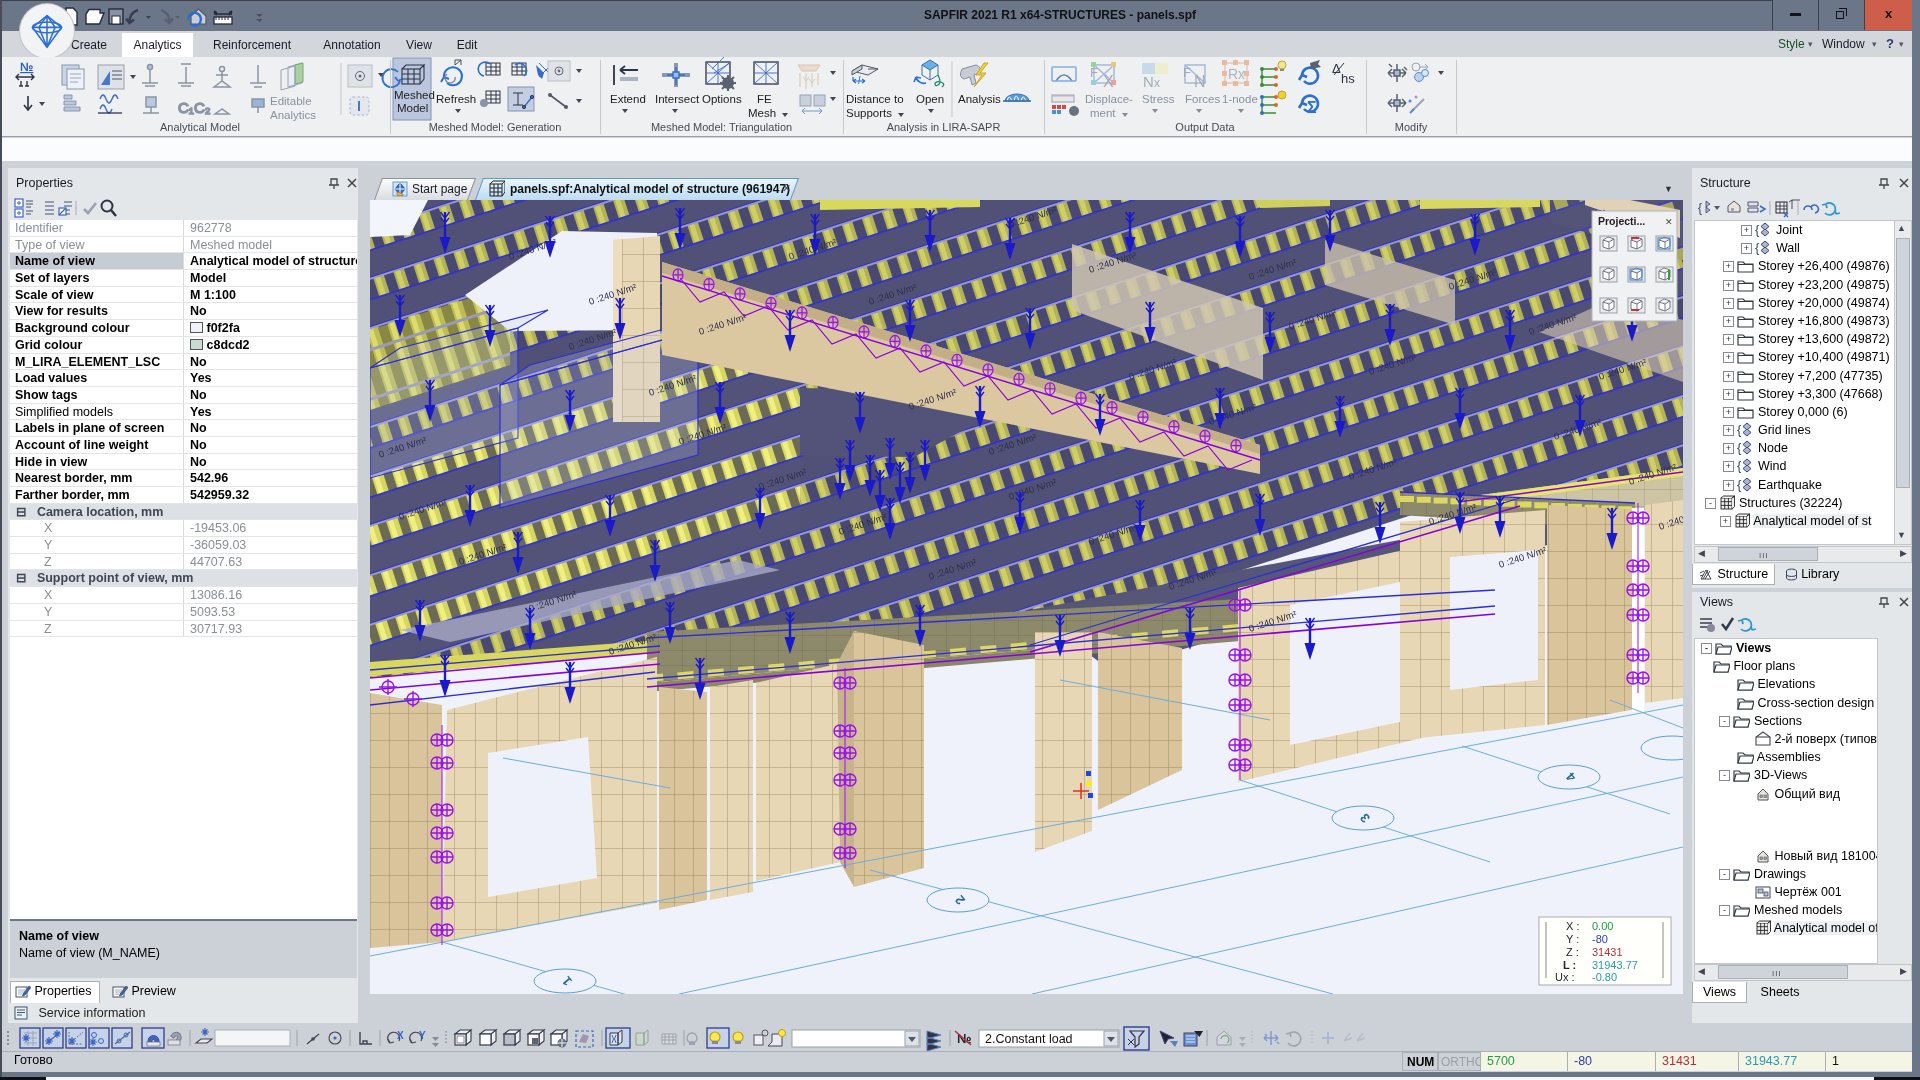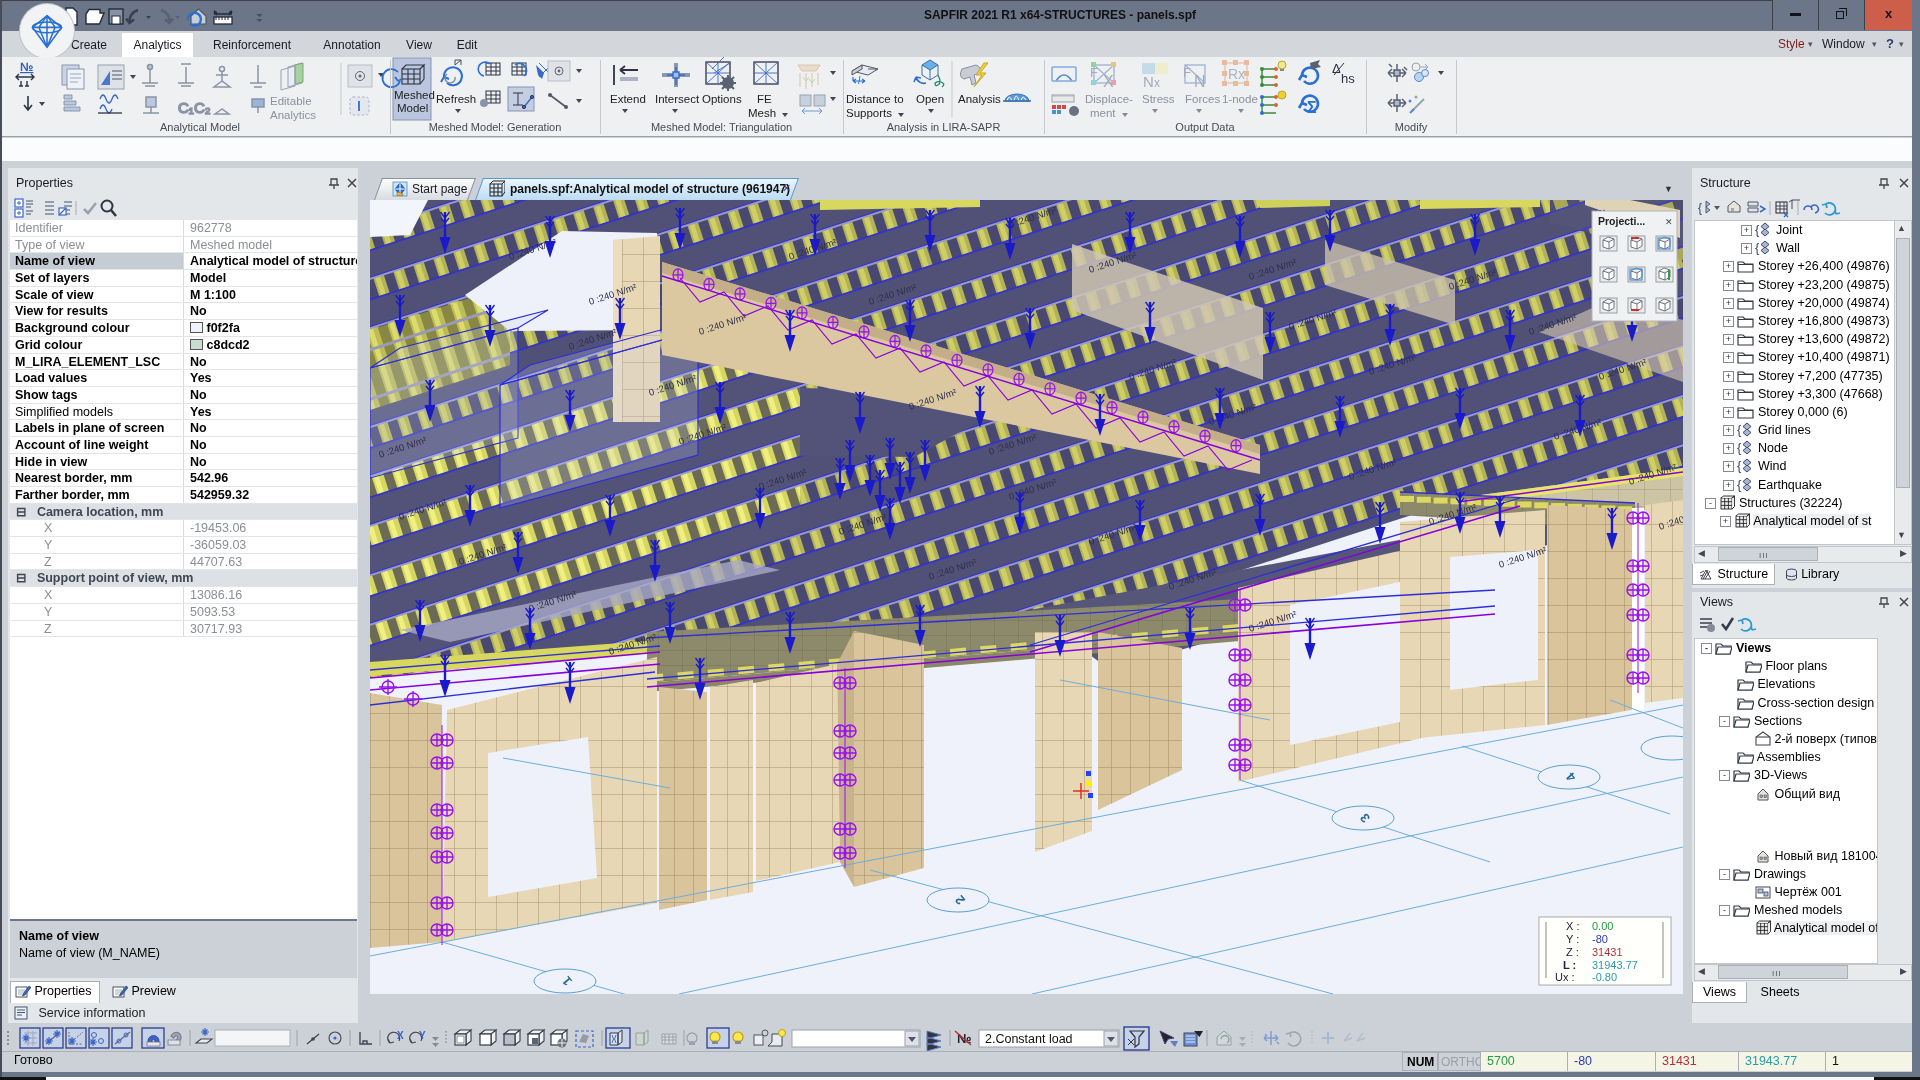--- a/index.html
+++ b/index.html
@@ -54,21 +54,21 @@
   </svg>
 
   <div class="abs" style="left:2px;top:31px;width:1918px;height:26px;background:#d3d7dc;"></div>
   <div class="abs" style="left:122px;top:33px;width:71px;height:24px;background:#fff;"></div>
   <div class="abs rtab" style="left:64px;width:50px;">Create</div>
   <div class="abs rtab" style="left:122px;width:71px;">Analytics</div>
   <div class="abs rtab" style="left:200px;width:104px;">Reinforcement</div>
   <div class="abs rtab" style="left:312px;width:80px;">Annotation</div>
   <div class="abs rtab" style="left:398px;width:42px;">View</div>
   <div class="abs rtab" style="left:448px;width:38px;">Edit</div>
-  <div class="abs" style="left:1778px;top:37px;font-size:12px;color:#7f1d1d;">Style</div>
+  <div class="abs" style="left:1778px;top:37px;font-size:12px;color:#14532d;">Style</div>
   <div class="abs" style="left:1808px;top:39px;font-size:9px;color:#556;">▾</div>
   <div class="abs" style="left:1822px;top:37px;font-size:12px;color:#1a1a24;">Window</div>
   <div class="abs" style="left:1872px;top:39px;font-size:9px;color:#556;">▾</div>
   <div class="abs" style="left:1886px;top:36px;font-size:13px;color:#2a3a6a;font-weight:bold;">?</div>
   <div class="abs" style="left:1899px;top:39px;font-size:9px;color:#556;">▾</div>
 
   <div class="abs" style="left:20px;top:4px;width:54px;height:54px;border-radius:50%;background:#f2f3f4;box-shadow:0 0 0 1px #c0c4c8;"></div>
   <svg class="abs" style="left:28px;top:12px;" width="38" height="38" viewBox="0 0 42 42">
       <g stroke="#2a6fd4" fill="none" stroke-width="1.7">
         <path d="M21 4 L37 17 L21 39 L5 17 Z"></path>
@@ -1209,21 +1209,21 @@
       <path d="M2,5 h12 M2,9 h12 M2,13 h12" stroke="#667" stroke-width="2"></path>
       <circle cx="13" cy="14" r="4" fill="#889"></circle>
       <path d="M24,10 l4,5 7,-11" stroke="#333b48" stroke-width="2.5" fill="none"></path>
       <path d="M44,6 a6,6 0 1 1 -1,9 m1,-9 l-4,1 m4,-1 l1,4 M54,16 l4,-1 m-4,1 l-1,-4" stroke="#2a9ad0" stroke-width="1.8" fill="none"></path>
     </svg>
   <div class="abs" style="left:1694px;top:638px;width:184px;height:326px;background:#fff;overflow:hidden;border:1px solid #c2c6ca;" id="viewtree">
       <div class="ti" style="padding-left:6px;font-weight:bold;"><span style="display:inline-block;width:11px;height:11px;border:1px solid #889;background:#fff;font-size:9px;line-height:9px;text-align:center;vertical-align:1px;color:#333;">-</span> <svg width="17" height="14" viewBox="0 0 17 14" class="tico">
           <path d="M1 3 h5 l2 2 h8 l-1 8 h-14 z" fill="#fff" stroke="#333a46" stroke-width="1.2"></path>
           <path d="M3 6 h14 l-2 7 h-14 z" fill="#fff" stroke="#333a46" stroke-width="1.2"></path>
         </svg> <span style="">Views</span></div>
-      <div class="ti" style="padding-left:50px;"><svg width="17" height="14" viewBox="0 0 17 14" class="tico">
+      <div class="ti" style="padding-left:18px;"><svg width="17" height="14" viewBox="0 0 17 14" class="tico">
           <path d="M1 3 h5 l2 2 h8 l-1 8 h-14 z" fill="#fff" stroke="#333a46" stroke-width="1.2"></path>
           <path d="M3 6 h14 l-2 7 h-14 z" fill="#fff" stroke="#333a46" stroke-width="1.2"></path>
         </svg> <span style="">Floor plans</span></div>
       <div class="ti" style="padding-left:42px;"><svg width="17" height="14" viewBox="0 0 17 14" class="tico">
           <path d="M1 3 h5 l2 2 h8 l-1 8 h-14 z" fill="#fff" stroke="#333a46" stroke-width="1.2"></path>
           <path d="M3 6 h14 l-2 7 h-14 z" fill="#fff" stroke="#333a46" stroke-width="1.2"></path>
         </svg> <span style="">Elevations</span></div>
       <div class="ti" style="padding-left:42px;"><svg width="17" height="14" viewBox="0 0 17 14" class="tico">
           <path d="M1 3 h5 l2 2 h8 l-1 8 h-14 z" fill="#fff" stroke="#333a46" stroke-width="1.2"></path>
           <path d="M3 6 h14 l-2 7 h-14 z" fill="#fff" stroke="#333a46" stroke-width="1.2"></path>

